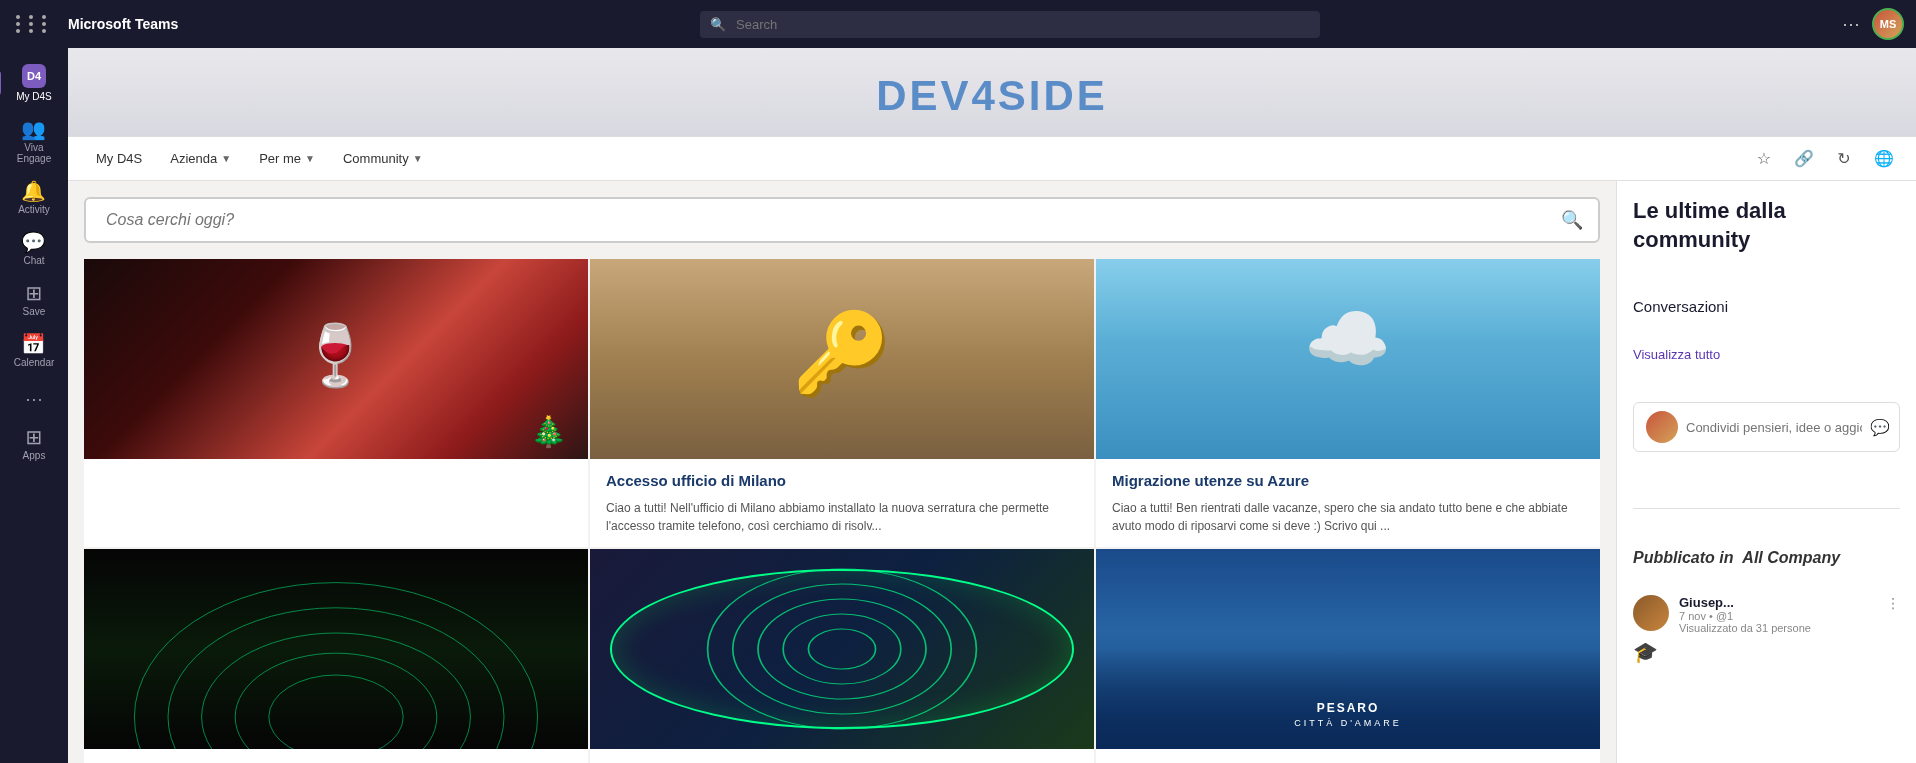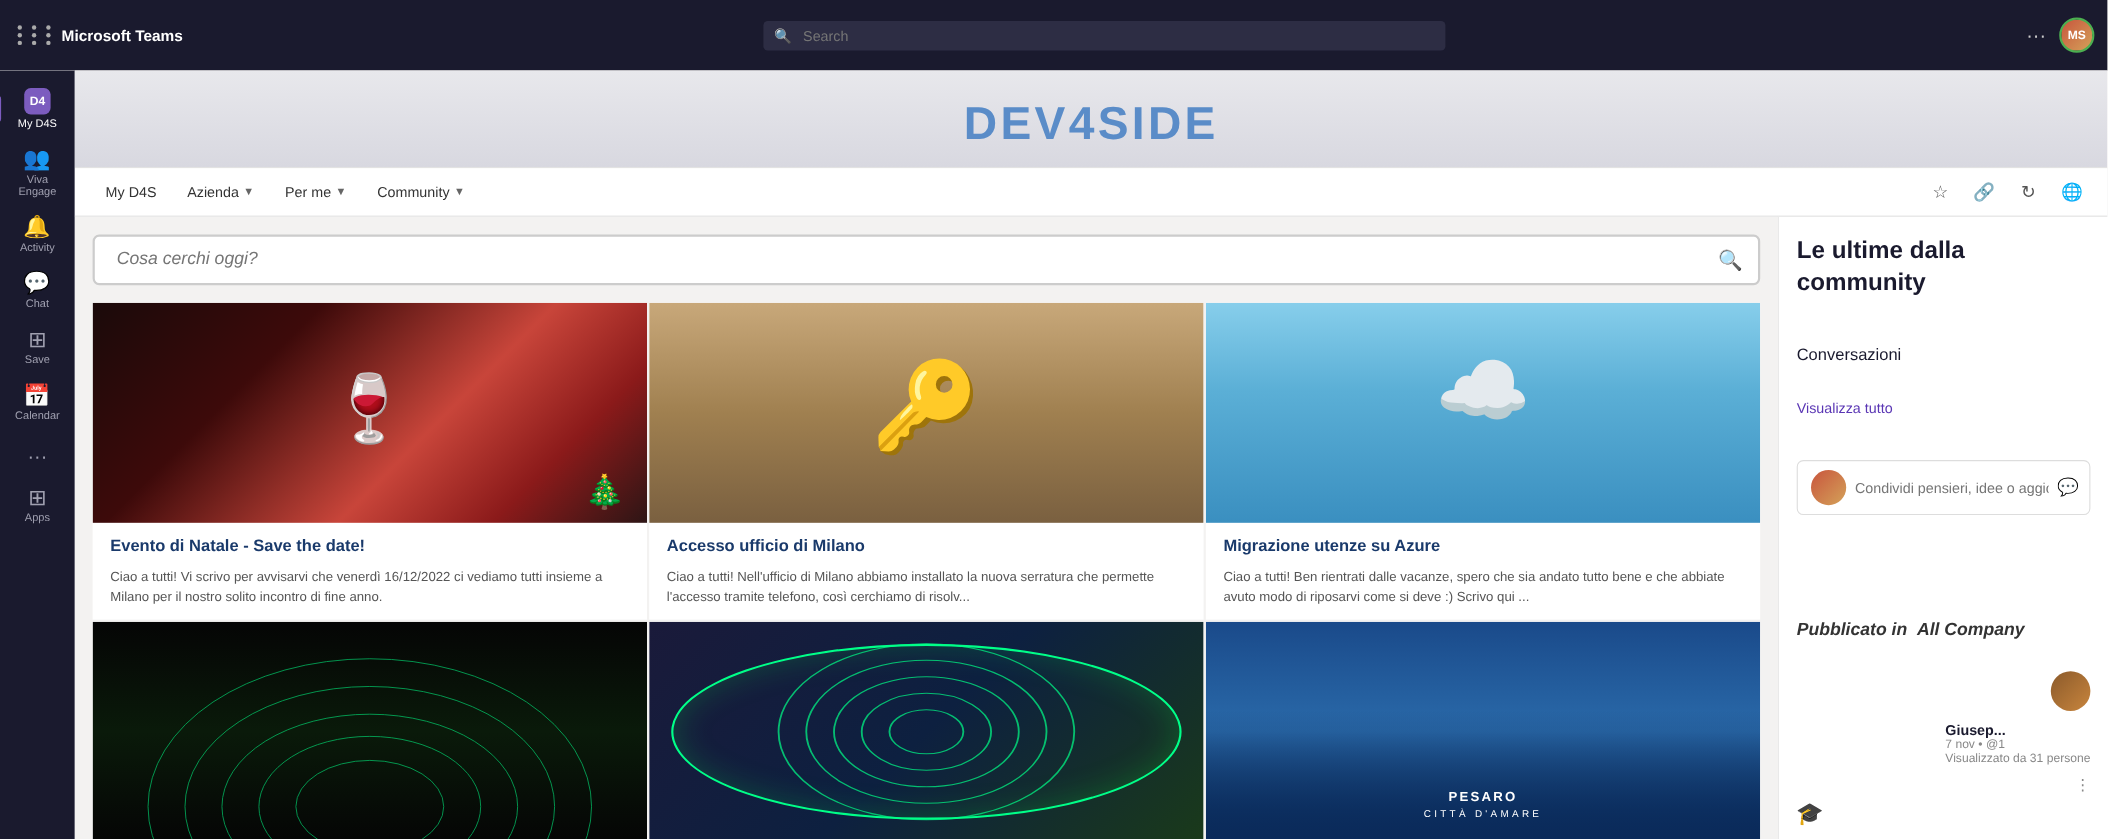--- a/index.html
+++ b/index.html
@@ -1,24 +1,25 @@
 <!DOCTYPE html>
 <html><head>
   <meta charset="utf-8">
   <style>
     * { margin: 0; padding: 0; box-sizing: border-box; }
     body { font-family: 'Segoe UI', sans-serif; background: #f3f2f1; width: 1916px; height: 763px; overflow: hidden; display: flex; flex-direction: column; }
 
     
     .topbar {
       background: #1a1a2e;
-      height: 64px;
+      height: 48px;
       display: flex;
       align-items: center;
       padding: 0 12px;
+      gap: 12px;
       flex-shrink: 0;
     }
     .topbar-grid {
       display: grid;
       grid-template-columns: repeat(3,10px);
       gap: 3px;
       padding: 4px;
     }
     .topbar-grid span {
       width: 4px; height: 4px;
@@ -436,23 +437,22 @@
       gap: 6px;
     }
     .post-meta {
       font-size: 16px;
       color: #888;
       font-style: italic;
     }
     .post-meta span { color: #333; font-weight: 600; }
     .post-header {
       display: flex;
-      align-items: flex-end;
+      align-items: flex-start;
       gap: 10px;
-      flex-direction: column;
     }
     .post-avatar {
       width: 36px; height: 36px;
       border-radius: 50%;
       background: linear-gradient(135deg, #8b5a2b, #c8853d);
       flex-shrink: 0;
     }
     .post-content { flex: 1; }
     .post-author {
       font-size: 13px;
@@ -585,24 +585,20 @@
 
         <div class="feed-search-wrap">
           <input class="feed-search" type="text" placeholder="Cosa cerchi oggi?" style="">
           <span class="feed-search-icon">🔍</span>
         </div>
 
         <div class="cards-grid">
 
           <div class="card">
             <div class="card-img-christmas"></div>
-            <div class="card-body">
-              <div class="card-title">Evento di Natale - Save the date!</div>
-              <div class="card-text">Ciao a tutti! Vi scrivo per avvisarvi che venerdì 16/12/2022 ci vediamo tutti insieme a Milano per il nostro solito incontro di fine anno.</div>
-            </div>
           </div>
 
           <div class="card">
             <div class="card-img-keys"></div>
             <div class="card-body">
               <div class="card-title">Accesso ufficio di Milano</div>
               <div class="card-text">Ciao a tutti! Nell'ufficio di Milano abbiamo installato la nuova serratura che permette l'accesso tramite telefono, così cerchiamo di risolv...</div>
             </div>
           </div>
 

